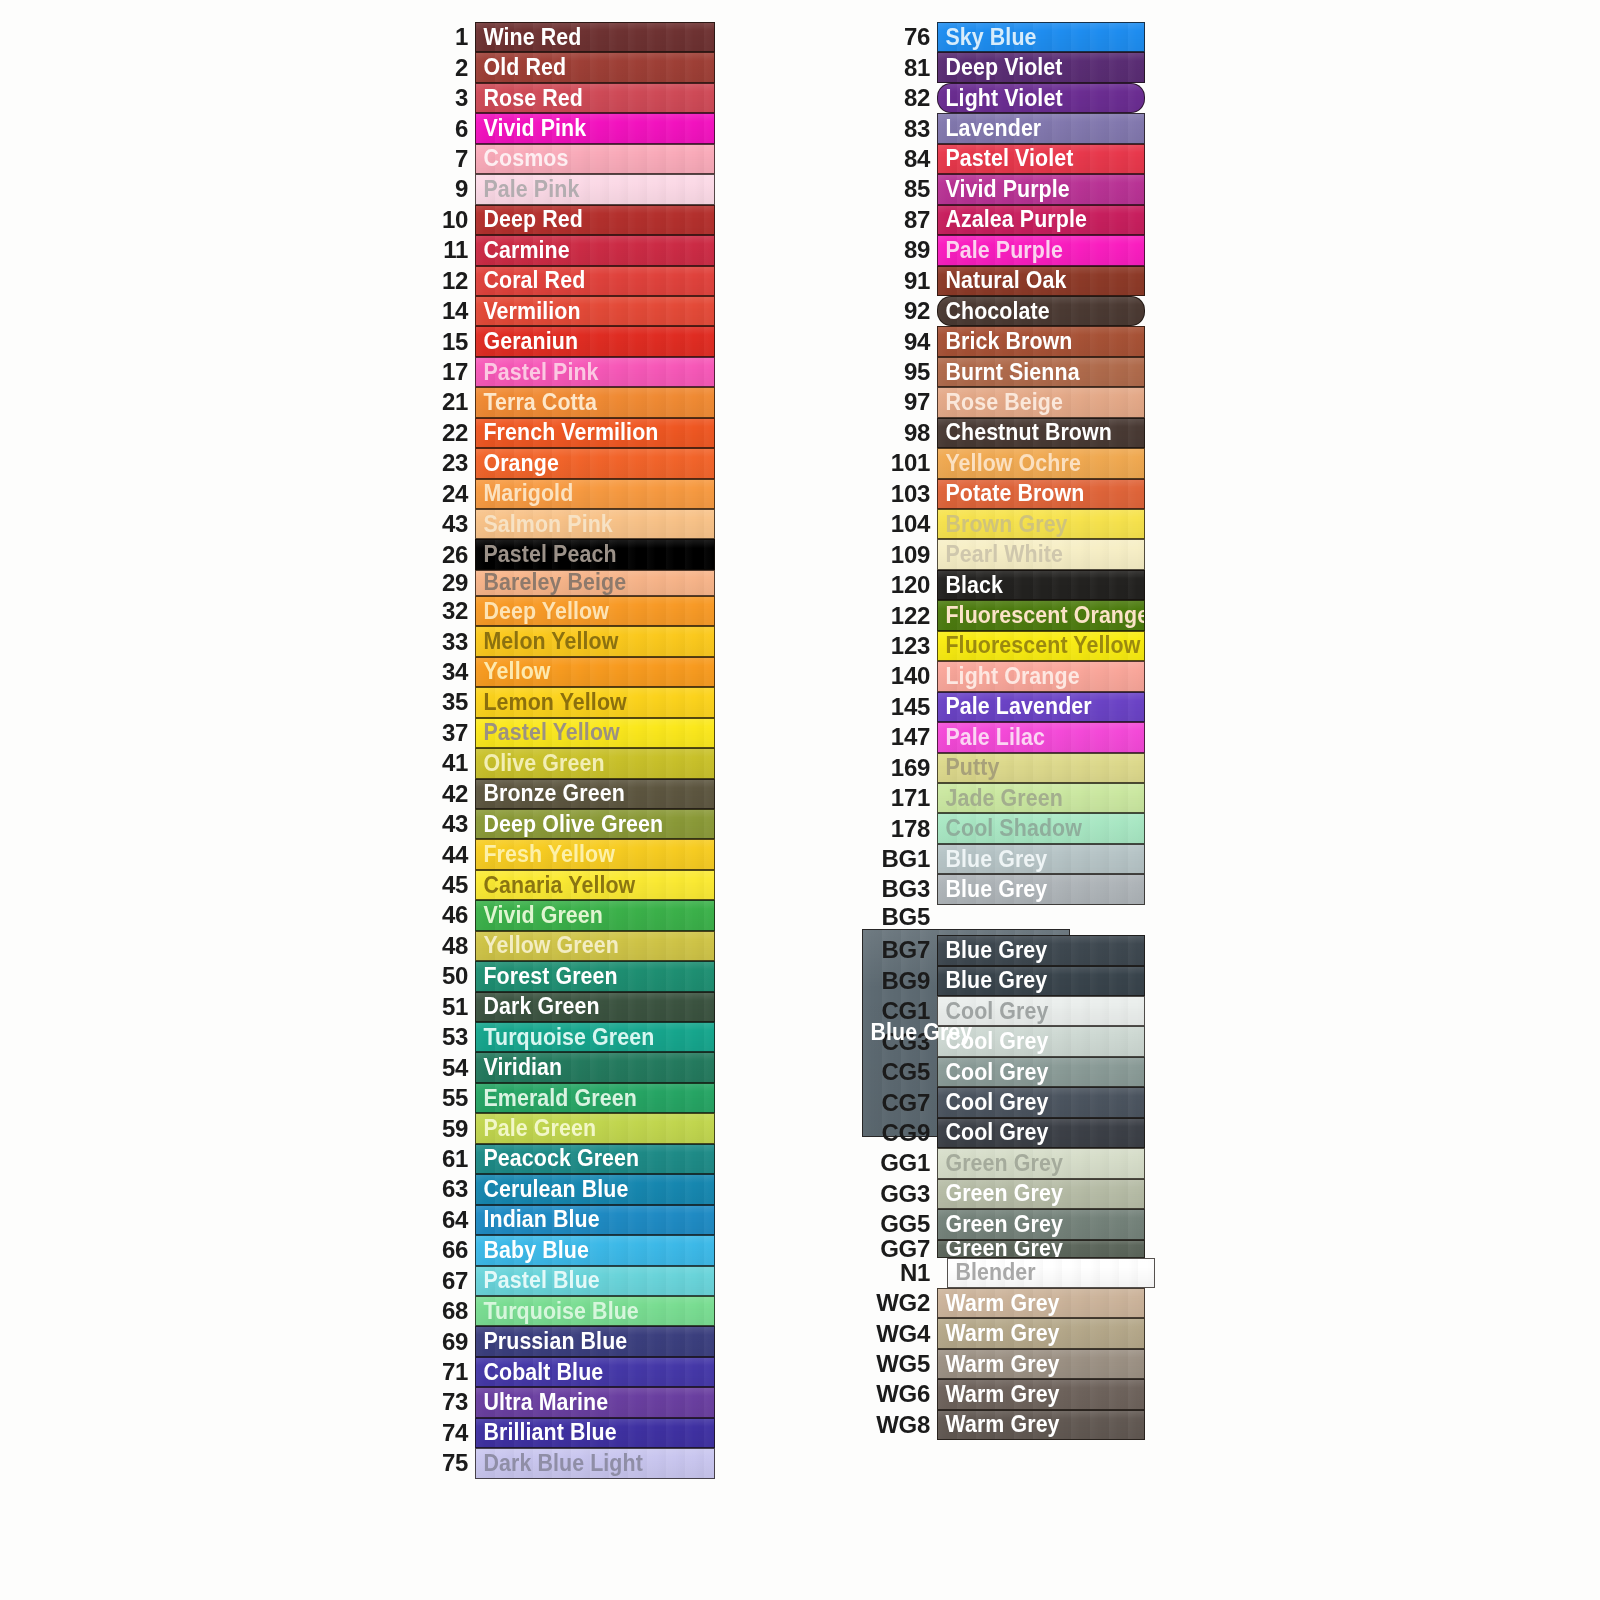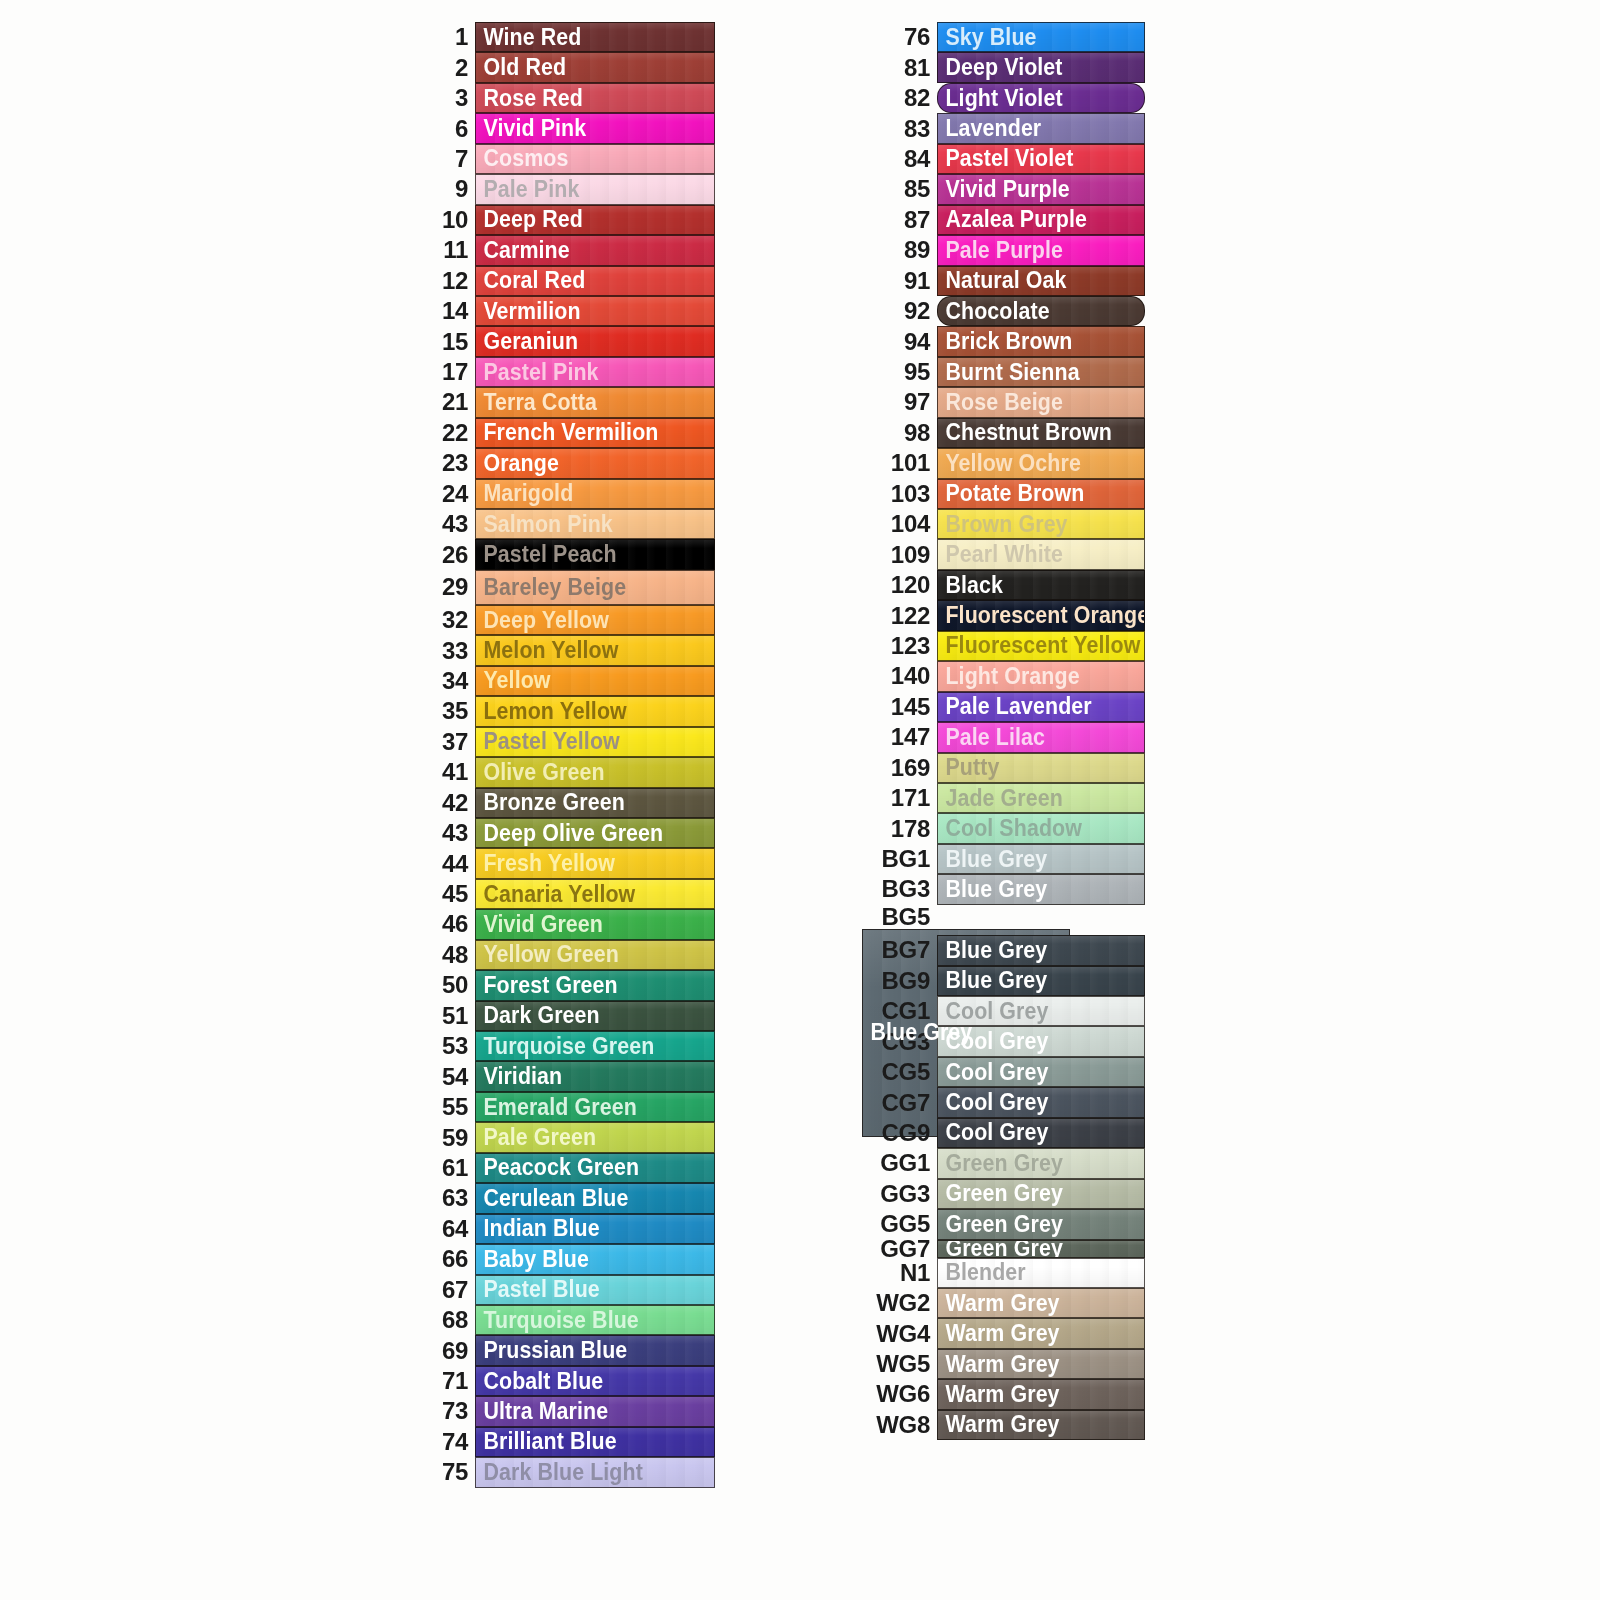--- a/index.html
+++ b/index.html
@@ -189,21 +189,21 @@
         <div class="row-chip" style="width: 240px; flex: 0 0 240px; background: rgb(248, 194, 136);">
           <span class="chip-label" style="color: rgb(247, 226, 196);">Salmon Pink</span>
         </div>
       </div>
       <div class="swatch-row" style="height: 30.45px;">
         <div class="row-code">26</div>
         <div class="row-chip" style="width: 240px; flex: 0 0 240px; background: #000000;">
           <span class="chip-label" style="color: rgb(155, 145, 136);">Pastel Peach</span>
         </div>
       </div>
-      <div class="swatch-row" style="height: 35px;">
+      <div class="swatch-row" style="height: 26px;">
         <div class="row-code">29</div>
         <div class="row-chip" style="width: 240px; flex: 0 0 240px; background: rgb(247, 180, 137);">
           <span class="chip-label" style="color: rgb(142, 122, 108);">Bareley Beige</span>
         </div>
       </div>
       <div class="swatch-row" style="height: 30.45px;">
         <div class="row-code">32</div>
         <div class="row-chip" style="width: 240px; flex: 0 0 240px; background: rgb(248, 154, 38);">
           <span class="chip-label" style="color: rgb(253, 227, 180);">Deep Yellow</span>
         </div>
@@ -487,21 +487,21 @@
         </div>
       </div>
       <div class="swatch-row" style="height: 30.45px;">
         <div class="row-code">120</div>
         <div class="row-chip" style="width: 208px; flex: 0 0 208px; background: rgb(35, 34, 32);">
           <span class="chip-label" style="color: rgb(255, 255, 255);">Black</span>
         </div>
       </div>
       <div class="swatch-row" style="height: 30.45px;">
         <div class="row-code">122</div>
-        <div class="row-chip" style="width: 208px; flex: 0 0 208px; background: #0f172a;">
+        <div class="row-chip" style="width: 208px; flex: 0 0 208px; background: #4d7c0f;">
           <span class="chip-label" style="color: rgb(251, 227, 200);">Fluorescent Orange</span>
         </div>
       </div>
       <div class="swatch-row" style="height: 30.45px;">
         <div class="row-code">123</div>
         <div class="row-chip" style="width: 208px; flex: 0 0 208px; background: rgb(249, 236, 17);">
           <span class="chip-label" style="color: rgb(154, 137, 16);">Fluorescent Yellow</span>
         </div>
       </div>
       <div class="swatch-row" style="height: 30.45px;">
@@ -617,21 +617,21 @@
         <div class="row-chip" style="width: 208px; flex: 0 0 208px; background: rgb(116, 130, 122);">
           <span class="chip-label" style="color: rgb(255, 255, 255);">Green Grey</span>
         </div>
       </div>
       <div class="swatch-row" style="height: 18px;">
         <div class="row-code">GG7</div>
         <div class="row-chip" style="width: 208px; flex: 0 0 208px; background: rgb(93, 103, 92);">
           <span class="chip-label" style="color: rgb(255, 255, 255);">Green Grey</span>
         </div>
       </div>
-      <div class="swatch-row" style="height: 30.45px;">
+      <div class="swatch-row" style="height: 30.45px; gap: 10px;">
         <div class="row-code">N1</div>
         <div class="row-chip" style="width: 208px; flex: 0 0 208px; background: rgb(255, 255, 255);">
           <span class="chip-label" style="color: rgb(168, 168, 168);">Blender</span>
         </div>
       </div>
       <div class="swatch-row" style="height: 30.45px;">
         <div class="row-code">WG2</div>
         <div class="row-chip" style="width: 208px; flex: 0 0 208px; background: rgb(204, 180, 155);">
           <span class="chip-label" style="color: rgb(255, 255, 255);">Warm Grey</span>
         </div>

